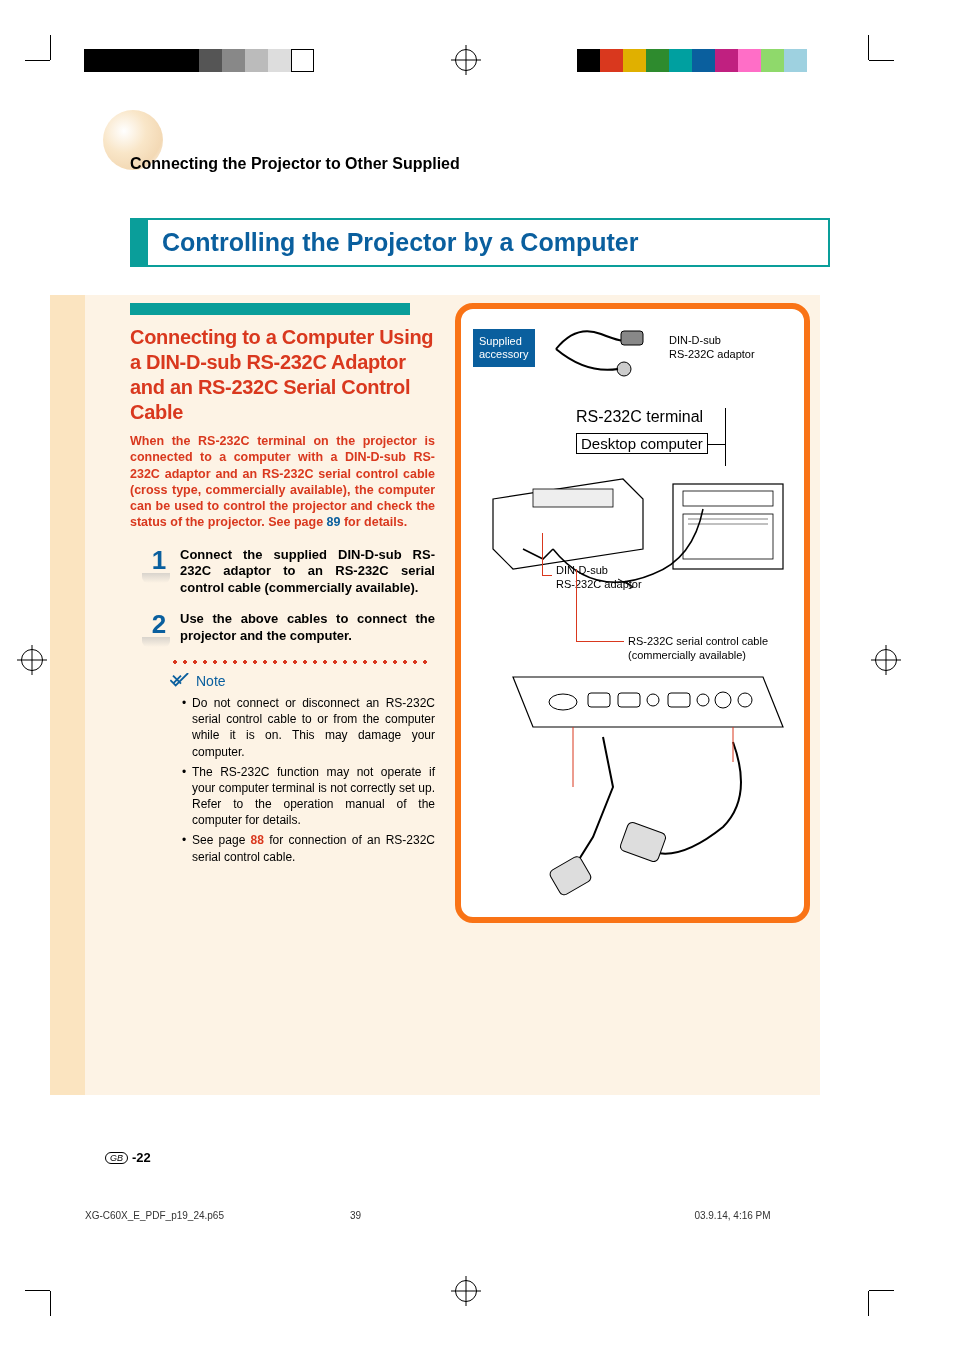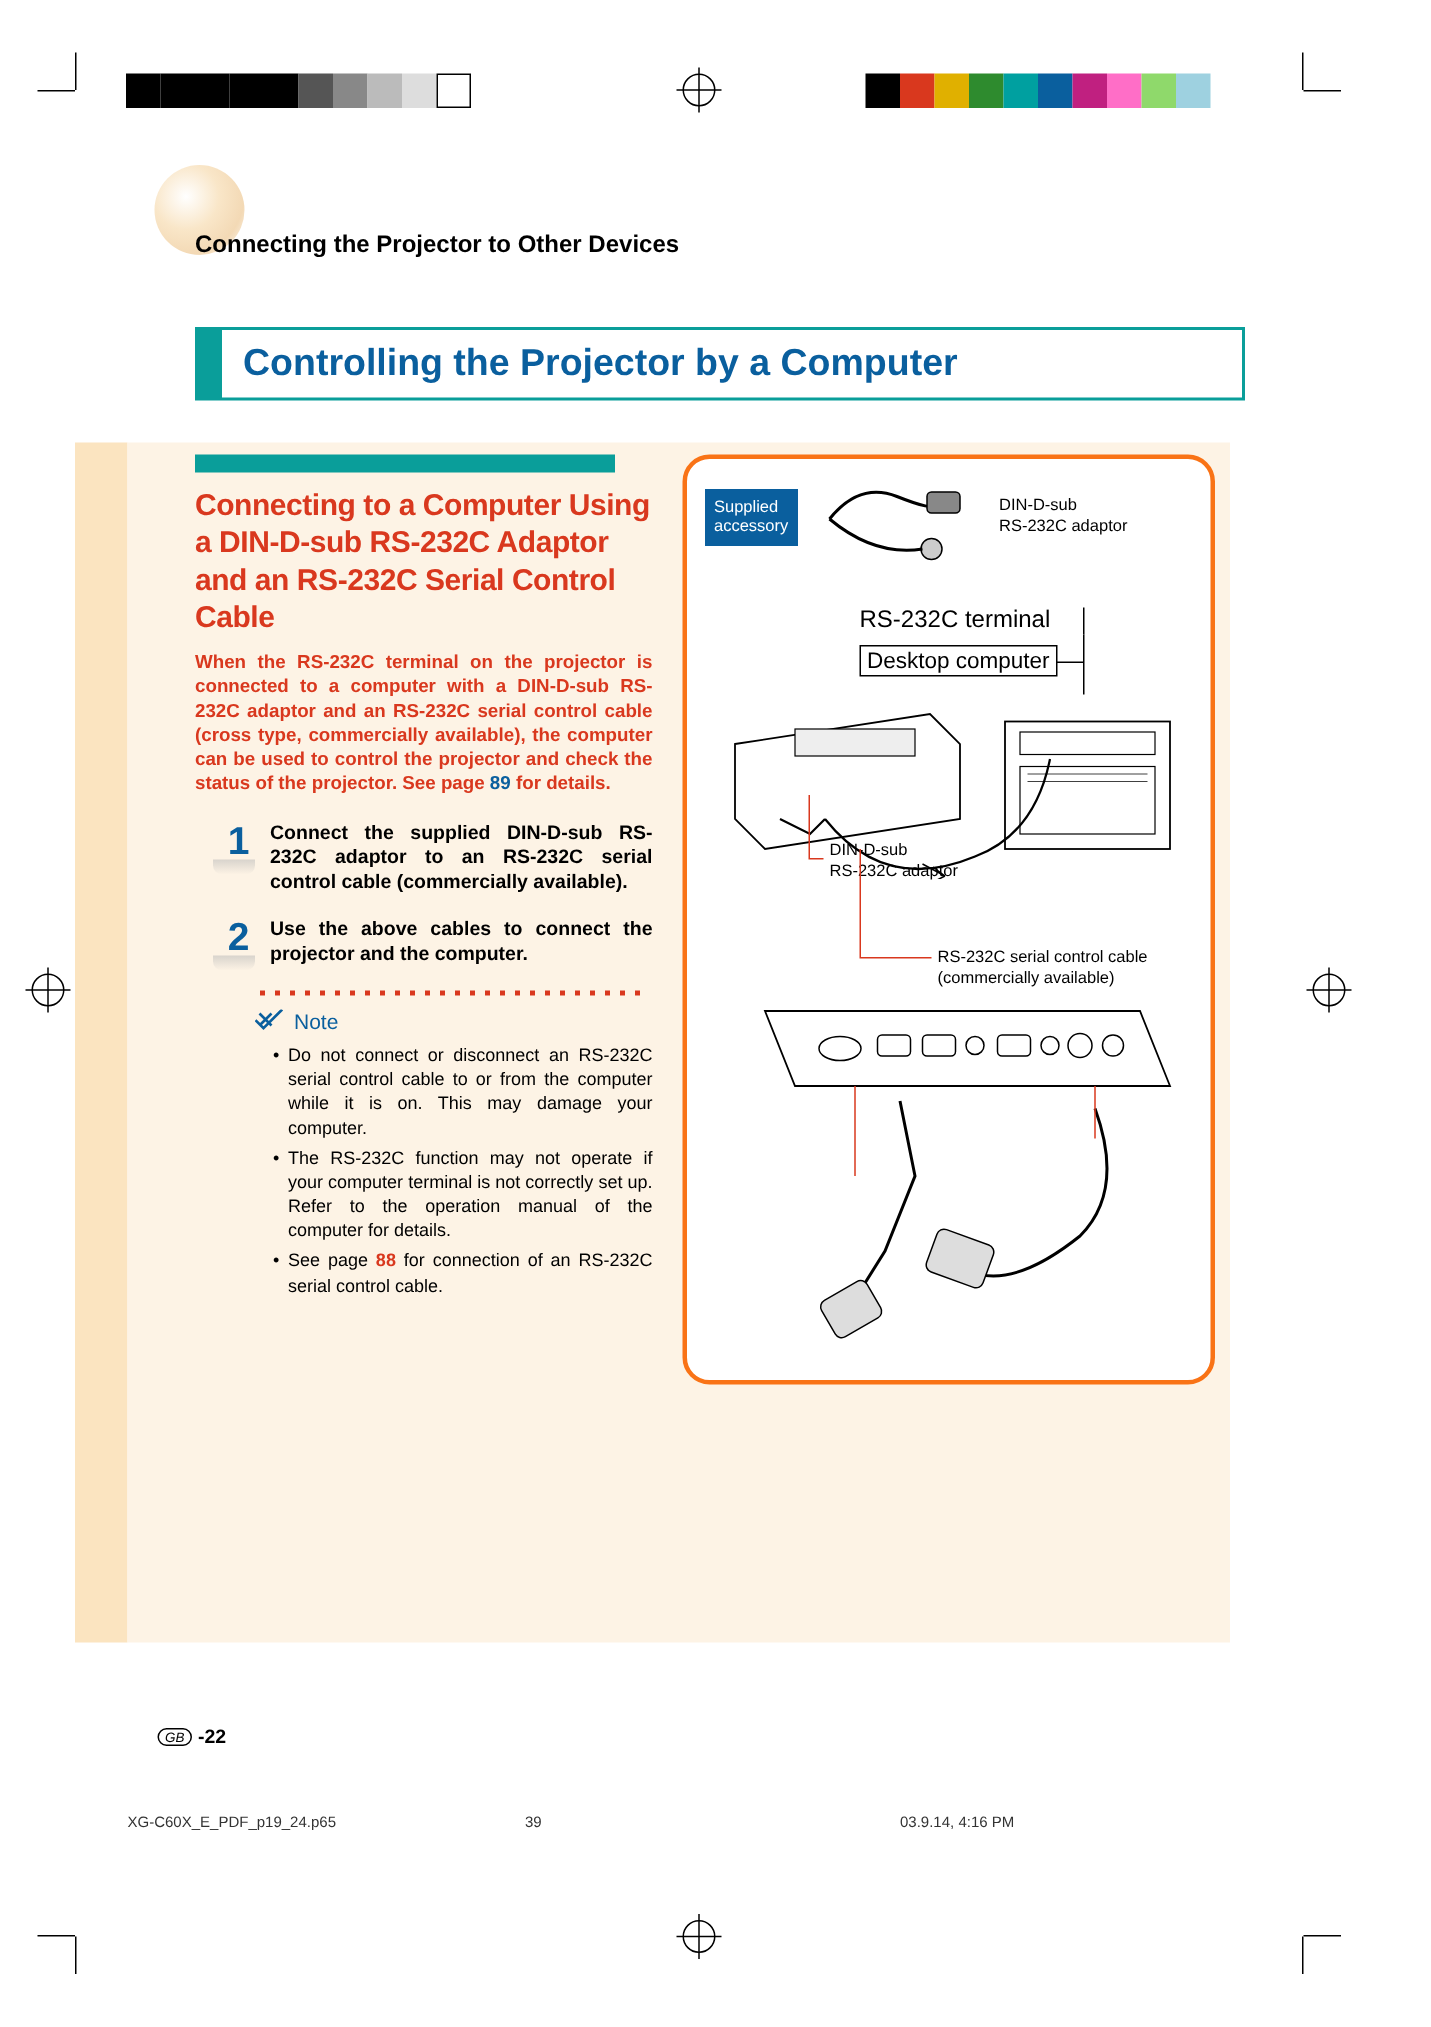--- a/index.html
+++ b/index.html
@@ -184,21 +184,21 @@
     content: '•';
     position: absolute;
     left: 0;
     top: 0;
   }
   .bullets .page-ref { color: #d9381e; font-weight: bold; }
 
   .diagram-box {
     width: 355px;
     height: 620px;
-    border: 3px solid #f97316;
+    border: 6px solid #f97316;
     border-radius: 18px;
     background: #fff;
     position: relative;
     font-size: 11px;
   }
   .supplied-box {
     position: absolute;
     left: 12px; top: 20px;
     background: #0a5f9e;
     color: #fff;
@@ -242,21 +242,21 @@
   .print-footer {
     position: absolute;
     left: 0; top: 1110px;
     width: 780px;
     display: flex;
     font-size: 10px;
     color: #333;
   }
   .print-footer > div:nth-child(1) { flex: 1; }
   .print-footer > div:nth-child(2) { width: 250px; }
-  .print-footer > div:nth-child(3) { flex: 1; }
+  .print-footer > div:nth-child(3) { flex: 1; text-align: center; }
 </style>
 </head>
 <body>
 
 <div class="crop-mark cm-tl-h"></div>
 <div class="crop-mark cm-tl-v"></div>
 <div class="crop-mark cm-tr-h"></div>
 <div class="crop-mark cm-tr-v"></div>
 <div class="crop-mark cm-bl-h"></div>
 <div class="crop-mark cm-bl-v"></div>
@@ -288,21 +288,21 @@
     <div style="background: rgb(0, 160, 160);"></div>
     <div style="background: rgb(10, 95, 158);"></div>
     <div style="background: rgb(192, 32, 128);"></div>
     <div style="background: rgb(255, 110, 199);"></div>
     <div style="background: rgb(143, 217, 107);"></div>
     <div style="background: rgb(158, 209, 224);"></div>
   </div>
 
 <div class="page">
   <div class="header-dot"></div>
-  <div class="section-breadcrumb">Connecting the Projector to Other Devices</div>
+  <div class="section-breadcrumb">Connecting the Projector to Other Supplied</div>
 
   <div class="title-bar">Controlling the Projector by a Computer</div>
 
   <div class="side-tab"></div>
   <div class="content-bg"></div>
 
   <div class="content">
     <div class="left-col">
       <div class="teal-bar"></div>
       <div class="sub-heading">Connecting to a Computer Using a DIN-D-sub RS-232C Adaptor and an RS-232C Serial Control Cable</div>

